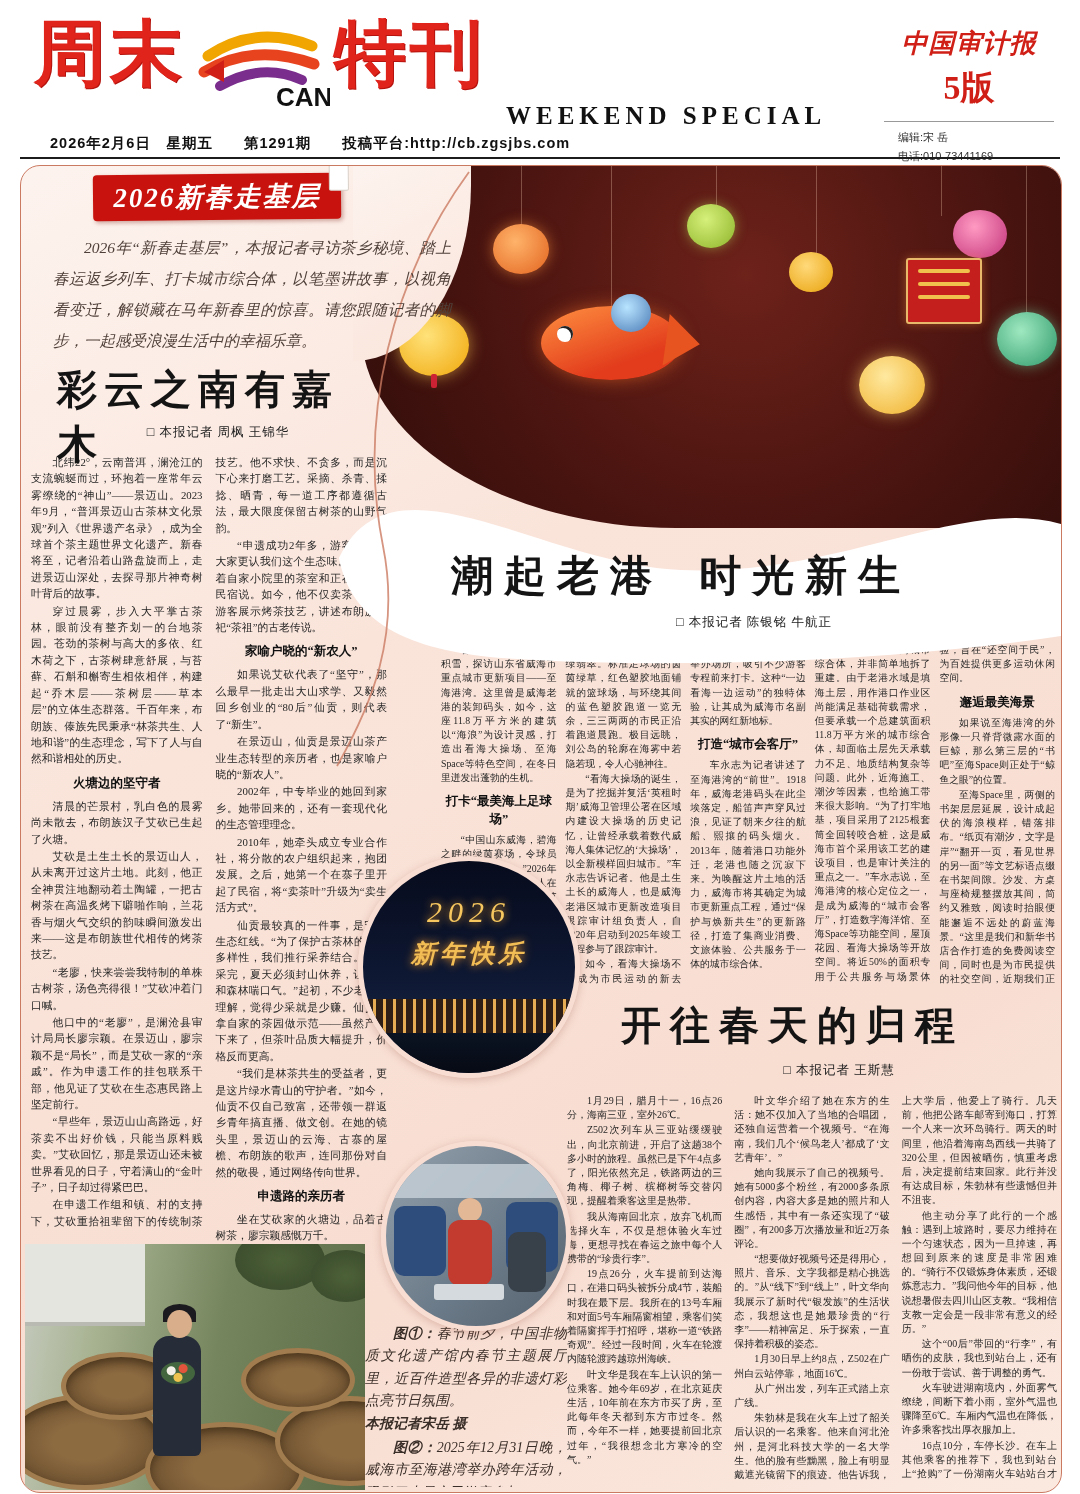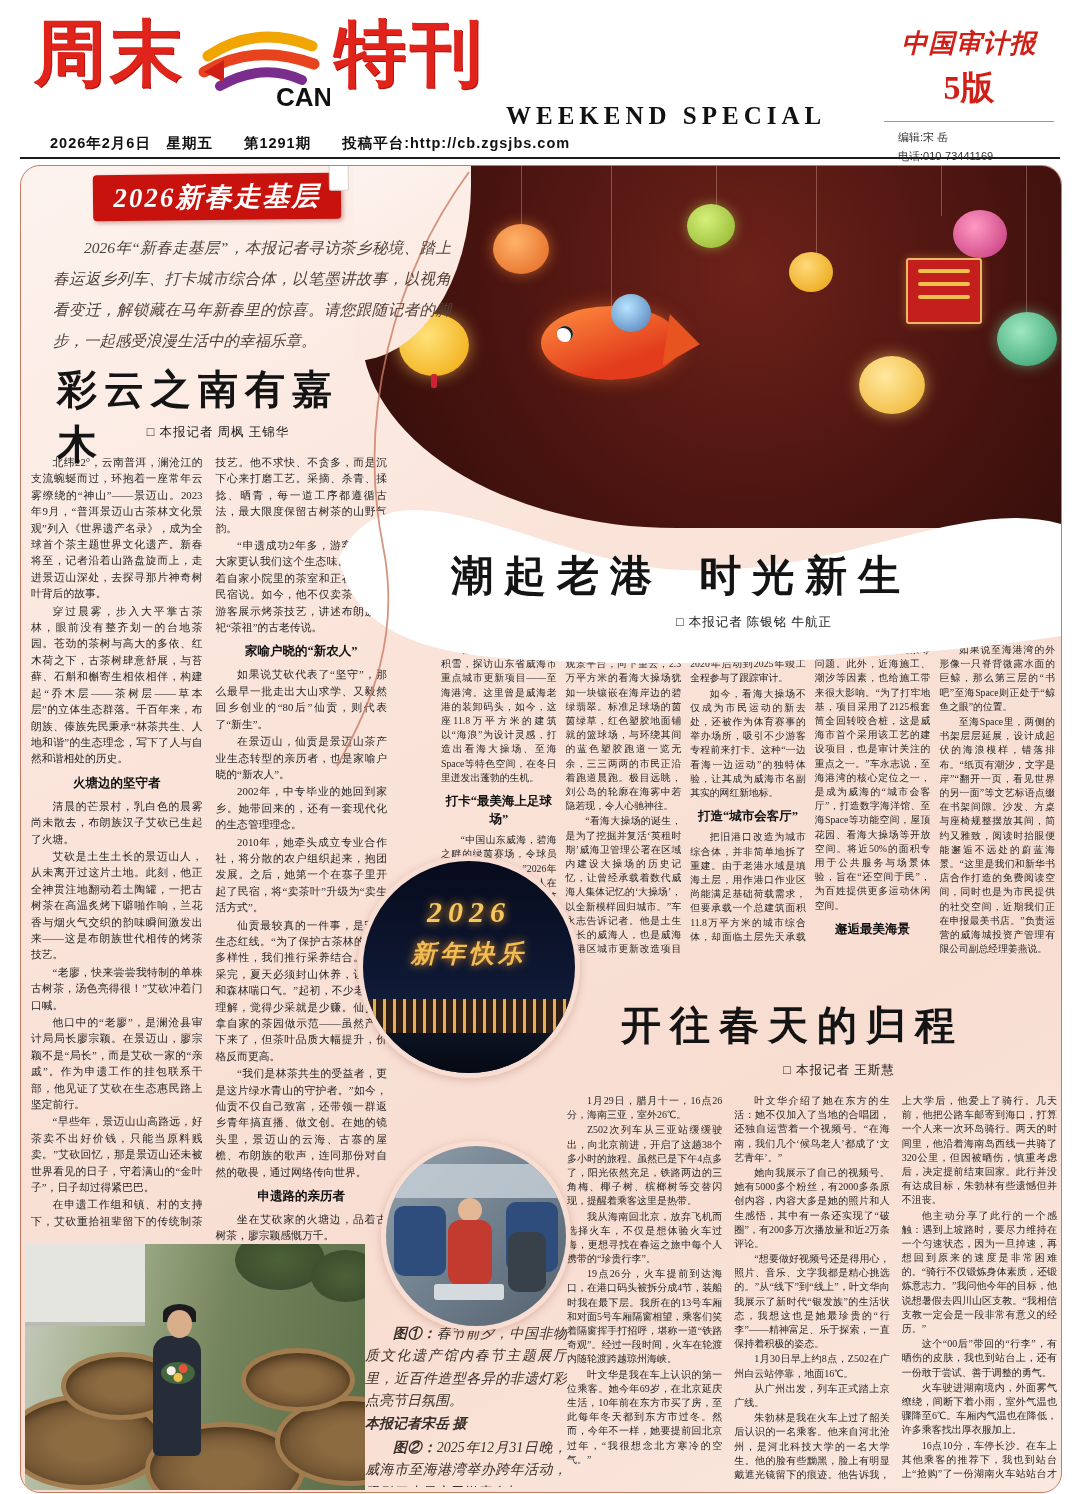--- a/index.html
+++ b/index.html
@@ -67,21 +67,21 @@
            font-size:10.8px;line-height:1.52;}
   #a2-body{left:420px;top:477px;width:614px;height:350px;column-count:5;column-gap:9px;
            font-size:9.8px;line-height:1.45;}
   #a3-body{left:546px;top:928px;width:490px;height:392px;column-count:3;column-gap:12px;
            font-size:10px;line-height:1.42;}
   
   .circle-photo{position:absolute;border-radius:50%;z-index:5;overflow:hidden;
                 border:5px solid #f8ddd2;box-shadow:0 2px 8px rgba(140,60,40,.25);}
   #circleA{left:337px;top:690px;width:212px;height:212px;
            background:linear-gradient(#070b1c 0%,#0e1833 55%,#1b2a4c 100%);}
-  .drone-t1{position:absolute;left:0;right:0;top:34px;text-align:center;font-weight:bold;font-size:30px;
+  .drone-t1{position:absolute;left:0;right:0;top:34px;text-align:center;font-weight:normal;font-size:30px;
             letter-spacing:6px;color:#f6c75f;text-shadow:0 0 9px rgba(255,170,40,.95);font-style:italic;}
   .drone-t2{position:absolute;left:0;right:0;top:76px;text-align:center;font-weight:bold;font-size:25px;
             letter-spacing:4px;color:#f2bd55;text-shadow:0 0 9px rgba(255,160,40,.9);font-style:italic;}
   .city-band{position:absolute;left:0;right:0;bottom:40px;height:34px;background:#261a12;
       background-image:repeating-linear-gradient(90deg,rgba(255,190,90,.95) 0 3px,rgba(90,50,25,.2) 3px 10px);
       opacity:.95;}
   .water-band{position:absolute;left:0;right:0;bottom:0;height:40px;
       background:linear-gradient(#0b1322,#060a14);}
   #circleB{left:360px;top:975px;width:180px;height:180px;
            background:linear-gradient(135deg,#93a0ac 0%,#6b7a88 60%,#55616e 100%);}
@@ -212,20 +212,21 @@
     <div class="a-title" style="left:430px;top:382px;width:606px;font-size:42px;letter-spacing:11px;">潮起老港  时光新生</div>
     <div class="a-byline" style="left:430px;top:448px;width:606px;">□ 本报记者 陈银铭 牛航正</div>
     <div class="a-body" id="a2-body">
         <p class="body-p">春节将至，记者踏着积雪，探访山东省威海市重点城市更新项目——至海港湾。这里曾是威海老港的装卸码头，如今，这座11.8万平方米的建筑以“海浪”为设计灵感，打造出看海大操场、至海Space等特色空间，在冬日里迸发出蓬勃的生机。</p>
         <div class="subhead">打卡“最美海上足球场”</div>
         <p class="body-p">“中国山东威海，碧海之畔的绿茵赛场，令球员与观众心驰神往。”2026年1月，我国外交部发言人在海外社交平台点赞的绿茵场，便是被网友誉为“全国最美海上足球场”的至海港湾大操场。</p>
         <p class="body-p">记者站在至海港湾的观景平台，向下望去，2.3万平方米的看海大操场犹如一块镶嵌在海岸边的碧绿翡翠。标准足球场的茵茵绿草，红色塑胶地面铺就的篮球场，与环绕其间的蓝色塑胶跑道一览无余，三三两两的市民正沿着跑道晨跑。极目远眺，刘公岛的轮廓在海雾中若隐若现，令人心驰神往。</p>
         <p class="body-p">“看海大操场的诞生，是为了挖掘并复活‘英租时期’威海卫管理公署在区域内建设大操场的历史记忆，让曾经承载着数代威海人集体记忆的‘大操场’，以全新模样回归城市。”车永志告诉记者。他是土生土长的威海人，也是威海老港区城市更新改造项目跟踪审计组负责人，自2020年启动到2025年竣工全程参与了跟踪审计。</p>
         <p class="body-p">如今，看海大操场不仅成为市民运动的新去处，还被作为体育赛事的举办场所，吸引不少游客专程前来打卡。这种“一边看海一边运动”的独特体验，让其成为威海市名副其实的网红新地标。</p>
         <div class="subhead">打造“城市会客厅”</div>
+        <p class="body-p">车永志为记者讲述了至海港湾的“前世”。1918年，威海老港码头在此尘埃落定，船笛声声穿风过浪，见证了朝来夕往的航船、熙攘的码头烟火。2013年，随着港口功能外迁，老港也随之沉寂下来。为唤醒这片土地的活力，威海市将其确定为城市更新重点工程，通过“保护与焕新共生”的更新路径，打造了集商业消费、文旅体验、公共服务于一体的城市综合体。</p>
         <p class="body-p">把旧港口改造为城市综合体，并非简单地拆了重建。由于老港水域是填海土层，用作港口作业区尚能满足基础荷载需求，但要承载一个总建筑面积11.8万平方米的城市综合体，却面临土层先天承载力不足、地质结构复杂等问题。此外，近海施工、潮汐等因素，也给施工带来很大影响。“为了打牢地基，项目采用了2125根套筒全回转咬合桩，这是威海市首个采用该工艺的建设项目，也是审计关注的重点之一。”车永志说，至海港湾的核心定位之一，是成为威海的“城市会客厅”，打造数字海洋馆、至海Space等功能空间，屋顶花园、看海大操场等开放空间。将近50%的面积专用于公共服务与场景体验，旨在“还空间于民”，为百姓提供更多运动休闲空间。</p>
         <div class="subhead">邂逅最美海景</div>
         <p class="body-p">如果说至海港湾的外形像一只脊背微露水面的巨鲸，那么第三层的“书吧”至海Space则正处于“鲸鱼之眼”的位置。</p>
         <p class="body-p">至海Space里，两侧的书架层层延展，设计成起伏的海浪模样，错落排布。“纸页有潮汐，文字是岸”“翻开一页，看见世界的另一面”等文艺标语点缀在书架间隙。沙发、方桌与座椅规整摆放其间，简约又雅致，阅读时抬眼便能邂逅不远处的蔚蓝海景。“这里是我们和新华书店合作打造的免费阅读空间，同时也是为市民提供的社交空间，近期我们正在申报最美书店。”负责运营的威海城投资产管理有限公司副总经理姜燕说。</p>
       </div>
 
     <div class="a-title" style="left:600px;top:832px;width:436px;font-size:40px;letter-spacing:9px;">开往春天的归程</div>
     <div class="a-byline" style="left:600px;top:896px;width:436px;">□ 本报记者 王斯慧</div>
     <div class="a-body" id="a3-body">
         <p class="body-p">1月29日，腊月十一，16点26分，海南三亚，室外26℃。</p>

